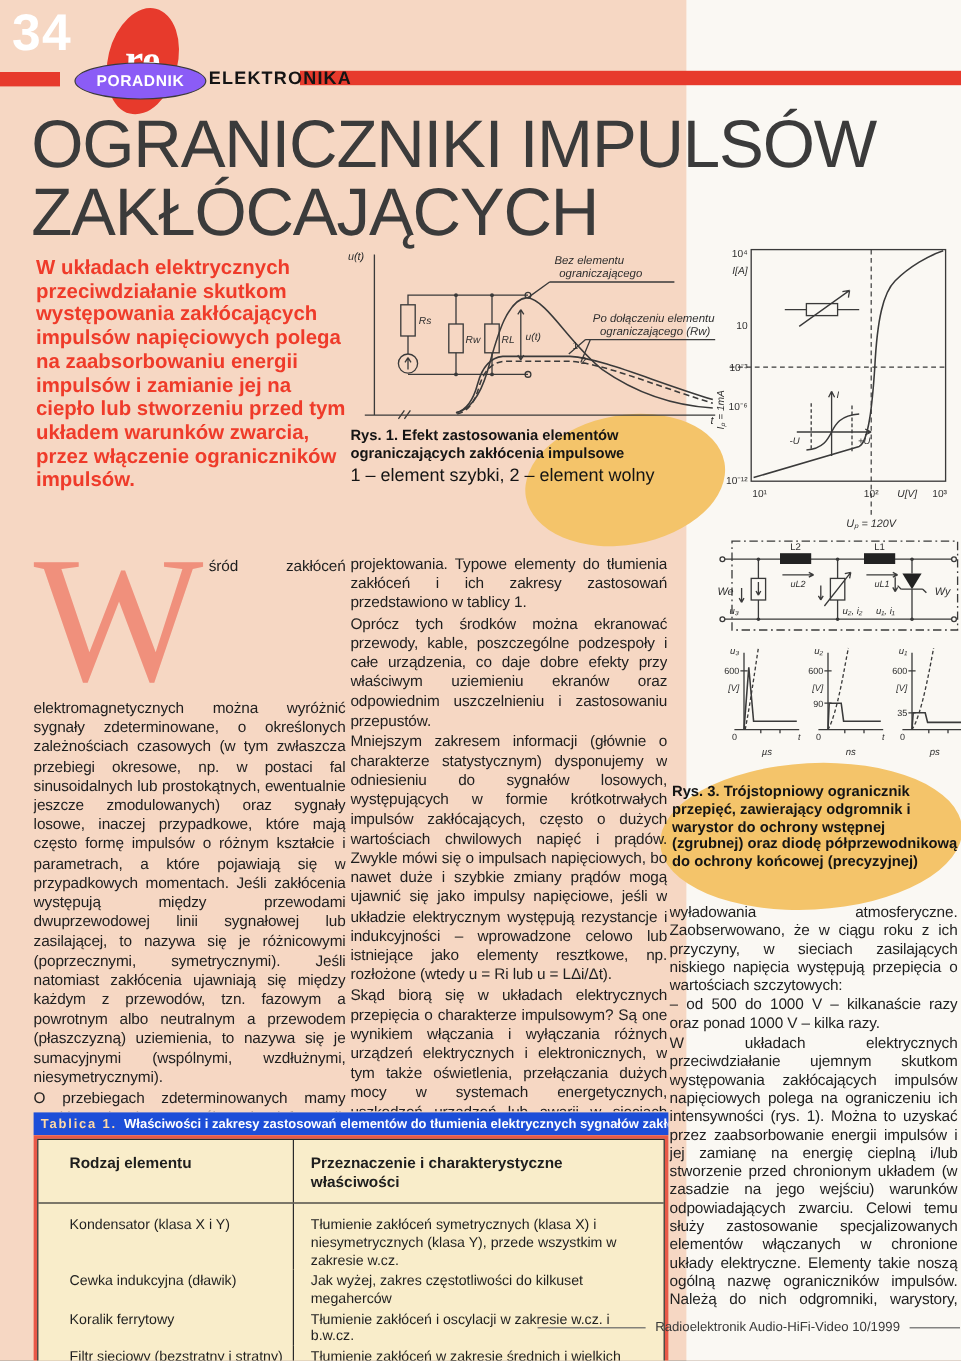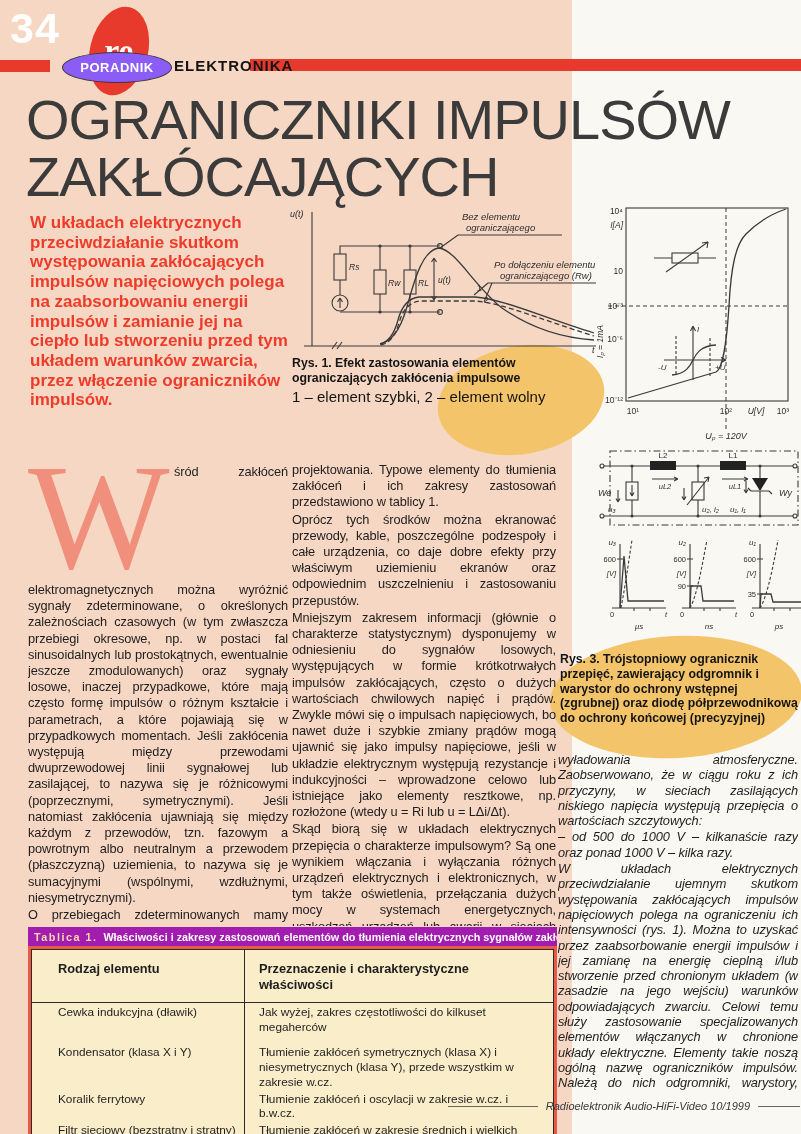--- a/index.html
+++ b/index.html
@@ -49,43 +49,43 @@
   svg text{font-family:"Liberation Sans",sans-serif;fill:#2e2e2e;}
   .ln{stroke:#3a3a3a;stroke-width:1.1;fill:none;}
   .ln2{stroke:#3a3a3a;stroke-width:1.3;fill:none;}
   .dsh{stroke:#3a3a3a;stroke-width:1;fill:none;stroke-dasharray:4 3;}
 
   
   .col{font-size:12.8px;line-height:16.2px;text-align:justify;letter-spacing:-0.1px;}
   .col p{margin:0 0 1px 0;}
   .col-left{left:28px;top:464px;width:260px;height:462px;overflow:hidden;}
   .col-mid{left:292px;top:462px;width:264px;height:464px;overflow:hidden;}
-  .col-right{left:558px;top:752px;width:240px;height:340px;overflow:hidden;line-height:15.3px;font-style:italic;}
+  .col-right{left:558px;top:752px;width:240px;height:340px;overflow:hidden;line-height:15.3px;}
   .dropcap{float:left;width:146px;height:118px;font-family:"Liberation Serif",serif;font-size:150px;
            line-height:106px;color:#f0907c;text-align:left;}
 
   
-  .tbl-title{left:28px;top:927px;width:529px;height:19px;background:#a21caf;color:#fff;
+  .tbl-title{left:28px;top:927px;width:529px;height:19px;background:#1d4ed8;color:#fff;
              font-size:10.8px;font-weight:bold;display:flex;align-items:center;white-space:nowrap;
              overflow:hidden;padding-left:6px;box-sizing:border-box;}
   .tbl-title .tag{color:#ffd9a6;margin-right:6px;letter-spacing:1.5px;}
   .tbl{left:28px;top:946px;width:529px;border:3px solid #e85948;background:#f9edca;box-sizing:border-box;}
   .tbl-in{border:1px solid #2a2a2a;}
   .trow{display:grid;grid-template-columns:212px 1fr;font-size:11.8px;line-height:1.26;}
   .trow .c1{padding:2px 4px 0 26px;}
   .trow .c2{border-left:1.5px solid #2a2a2a;padding:2px 10px 0 14px;}
   .thead{font-weight:bold;font-size:12.8px;border-bottom:1.5px solid #2a2a2a;}
   .thead .c1{padding:11px 4px 9px 26px;}
   .thead .c2{padding:11px 10px 9px 14px;}
   .r1{min-height:36px;}.r1 .c1,.r1 .c2{padding-top:10px;}
   .r2{min-height:17px;}.r3{min-height:17px;}.r4{min-height:17px;}
 
   
   .footer{left:448px;top:1100px;width:352px;display:flex;align-items:center;gap:8px;
-          font-size:11px;color:#3a3a3a;white-space:nowrap;font-style:italic;}
+          font-size:11px;color:#3a3a3a;white-space:nowrap;}
   .fline{height:1px;background:#666;flex:1;}
   .fline.short{flex:0 0 42px;}
 </style>
 </head>
 <body>
 
 <div class="page">
   <div class="abs bg-white"></div>
 
   <div class="abs pagenum">34</div>
@@ -285,27 +285,27 @@
   <div class="abs tbl-title">
     <span class="tag">Tablica 1.</span>
     <span>Właściwości i zakresy zastosowań elementów do tłumienia elektrycznych sygnałów zakłócających</span>
   </div>
   <div class="abs tbl">
     <div class="tbl-in">
       <div class="trow thead">
         <div class="c1">Rodzaj elementu</div>
         <div class="c2">Przeznaczenie i charakterystyczne właściwości</div>
       </div>
+      <div class="trow r1">
+        <div class="c1">Kondensator (klasa X i Y)</div>
+        <div class="c2">Tłumienie zakłóceń symetrycznych (klasa X) i niesymetrycznych (klasa Y), przede wszystkim w zakresie w.cz.</div>
+      </div>
       <div class="trow r2">
         <div class="c1">Cewka indukcyjna (dławik)</div>
         <div class="c2">Jak wyżej, zakres częstotliwości do kilkuset megaherców</div>
-      </div>
-      <div class="trow r1">
-        <div class="c1">Kondensator (klasa X i Y)</div>
-        <div class="c2">Tłumienie zakłóceń symetrycznych (klasa X) i niesymetrycznych (klasa Y), przede wszystkim w zakresie w.cz.</div>
       </div>
       <div class="trow r3">
         <div class="c1">Koralik ferrytowy</div>
         <div class="c2">Tłumienie zakłóceń i oscylacji w zakresie w.cz. i b.w.cz.</div>
       </div>
       <div class="trow r4">
         <div class="c1">Filtr sieciowy (bezstratny i stratny)</div>
         <div class="c2">Tłumienie zakłóceń w zakresie średnich i wielkich częstotliwości</div>
       </div>
 

